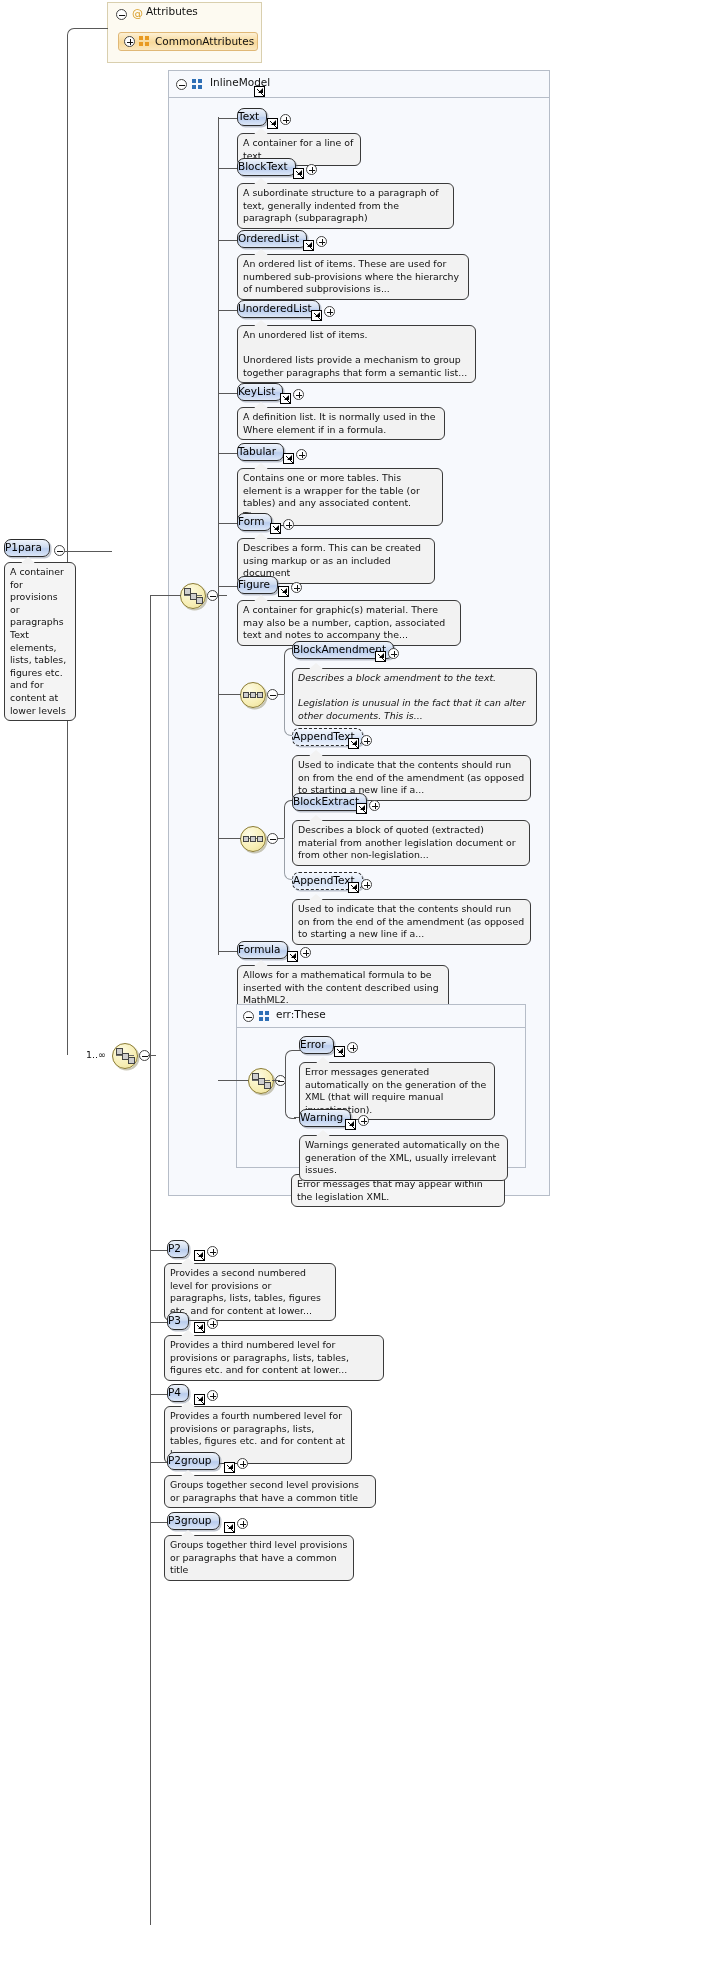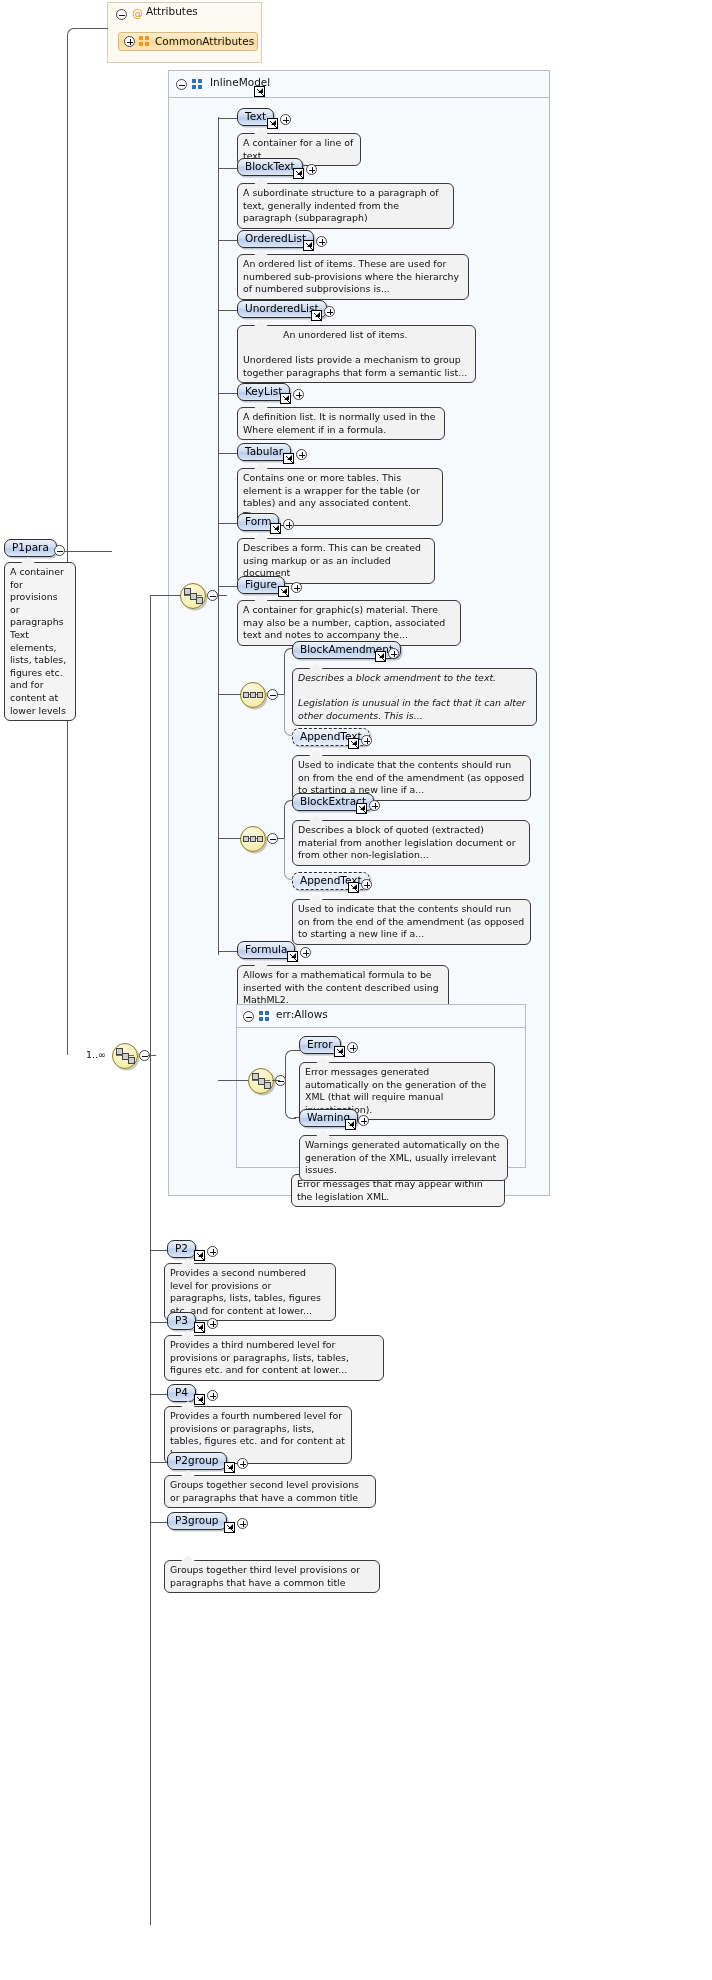--- a/index.html
+++ b/index.html
@@ -6,21 +6,21 @@
   body{font-family:"DejaVu Sans",sans-serif;}
   #canvas{position:relative;width:712px;height:1980px;background:#fff;overflow:hidden;}
 
   
   .node{
     position:absolute;
     border:1px solid #2c2c2c;
     border-radius:7px;
     background:linear-gradient(to bottom,#eef3fb 0%,#cfdcf0 45%,#b9cced 55%,#dbe6f7 100%);
     font-size:10.5px;color:#000;
-    padding:1px 7px 2px 7px;
+    padding:1px 7px 2px 0;
     line-height:13px;
     white-space:nowrap;
     box-shadow:1.5px 1.5px 0 rgba(120,130,150,.45);
   }
   .node.optional{
     background:linear-gradient(to bottom,#f3f7fd 0%,#dfe9f8 45%,#d3e0f4 55%,#eaf1fc 100%);
     border-style:dashed;
   }
   .desc{
     position:absolute;
@@ -191,21 +191,21 @@
       <div class="desc" style="left: 237px; top: 183px; width: 217px;"><span class="tail"></span><span class="tailmask"></span><span style="white-space: pre-line;">A subordinate structure to a paragraph of text, generally indented from the paragraph (subparagraph)</span></div>
       <div class="ln h" style="left: 218px; top: 240px; width: 20px;"></div>
       <div class="node" style="left: 237px; top: 230px;"><span>OrderedList</span></div>
       <div class="extlink" style="left: 303px; top: 240px;"></div>
       <div class="pm plus" style="left: 316px; top: 236px;"></div>
       <div class="desc" style="left: 237px; top: 254px; width: 232px;"><span class="tail"></span><span class="tailmask"></span><span style="white-space: pre-line;">An ordered list of items. These are used for numbered sub-provisions where the hierarchy of numbered subprovisions is...</span></div>
       <div class="ln h" style="left: 218px; top: 310px; width: 20px;"></div>
       <div class="node" style="left: 237px; top: 300px;"><span>UnorderedList</span></div>
       <div class="extlink" style="left: 311px; top: 310px;"></div>
       <div class="pm plus" style="left: 324px; top: 306px;"></div>
-      <div class="desc" style="left: 237px; top: 325px; width: 239px;"><span class="tail"></span><span class="tailmask"></span><span style="white-space: pre-line; margin-left: 40px;">An unordered list of items.
+      <div class="desc" style="left: 237px; top: 325px; width: 239px;"><span class="tail"></span><span class="tailmask"></span><span style="white-space: pre-line;">An unordered list of items.
 
 Unordered lists provide a mechanism to group together paragraphs that form a semantic list...</span></div>
       <div class="ln h" style="left: 218px; top: 393px; width: 20px;"></div>
       <div class="node" style="left: 237px; top: 383px;"><span>KeyList</span></div>
       <div class="extlink" style="left: 280px; top: 393px;"></div>
       <div class="pm plus" style="left: 293px; top: 389px;"></div>
       <div class="desc" style="left: 237px; top: 407px; width: 208px;"><span class="tail"></span><span class="tailmask"></span><span style="white-space: pre-line;">A definition list. It is normally used in the Where element if in a formula.</span></div>
       <div class="ln h" style="left: 218px; top: 453px; width: 20px;"></div>
       <div class="node" style="left: 237px; top: 443px;"><span>Tabular</span></div>
       <div class="extlink" style="left: 283px; top: 453px;"></div>
@@ -299,21 +299,21 @@
   </div>
 
   <div class="panel" style="left:236px;top:1004px;width:290px;height:164px;"></div>
   <div class="pm" style="left:243px;top:1011px;"></div>
   <div class="ico-blocks blue" style="left:259px;top:1011px;">
     <b class="p1"></b>
       <b class="p2"></b>
       <b class="p3"></b>
       <b class="p4"></b>
   </div>
-  <div class="panel-hd" style="left:276px;top:1008px;">err:Allows</div>
+  <div class="panel-hd" style="left:276px;top:1008px;">err:These</div>
   <div class="ln h" style="left:237px;top:1027px;width:288px;height:1px;background:#b6bdc8;"></div>
 
   <div class="ln h" style="left:218px;top:1080px;width:31px;"></div>
   <div class="comp cho" style="left:248px;top:1068px;">
     <i class="bar"></i>
       <i class="b1"></i>
       <i class="b2"></i>
       <i class="b3"></i>
   </div>
   <div class="pm" style="left:275px;top:1075px;"></div>
@@ -388,16 +388,16 @@
       <div class="desc" style="left: 164px; top: 1406px; width: 188px;"><span class="tail"></span><span class="tailmask"></span><span>Provides a fourth numbered level for provisions or paragraphs, lists, tables, figures etc. and for content at lower...</span></div>
       <div class="ln h" style="left: 150px; top: 1462px; width: 18px;"></div>
       <div class="node" style="left: 167px; top: 1452px;"><span>P2group</span></div>
       <div class="extlink" style="left: 224px; top: 1462px;"></div>
       <div class="pm plus" style="left: 237px; top: 1458px;"></div>
       <div class="desc" style="left: 164px; top: 1475px; width: 212px;"><span class="tail"></span><span class="tailmask"></span><span>Groups together second level provisions or paragraphs that have a common title</span></div>
       <div class="ln h" style="left: 150px; top: 1522px; width: 18px;"></div>
       <div class="node" style="left: 167px; top: 1512px;"><span>P3group</span></div>
       <div class="extlink" style="left: 224px; top: 1522px;"></div>
       <div class="pm plus" style="left: 237px; top: 1518px;"></div>
-      <div class="desc" style="left: 164px; top: 1535px; width: 216px; margin-top: 25px;"><span class="tail"></span><span class="tailmask"></span><span>Groups together third level provisions or paragraphs that have a common title</span></div>
+      <div class="desc" style="left: 164px; top: 1535px; width: 190px;"><span class="tail"></span><span class="tailmask"></span><span>Groups together third level provisions or paragraphs that have a common title</span></div>
     </div>
 
 </div>
 
 </body></html>

